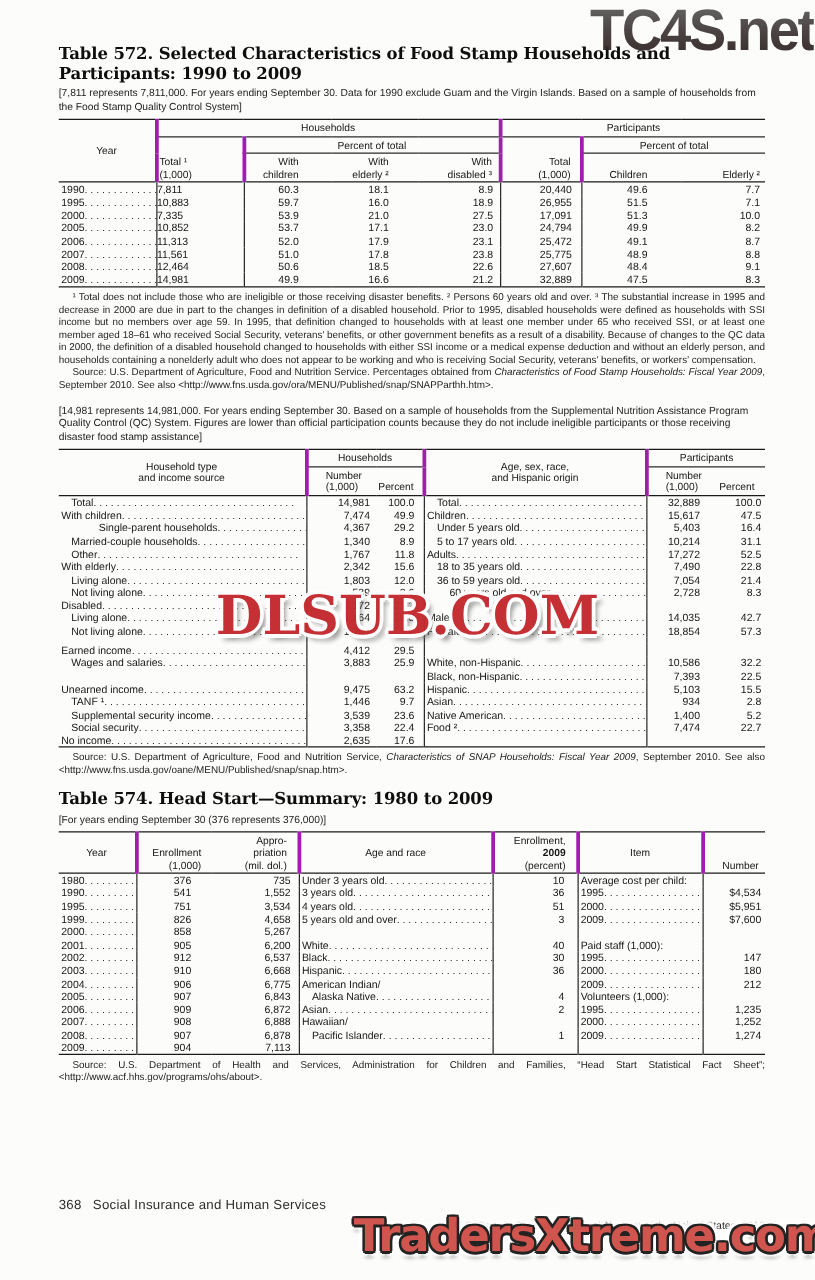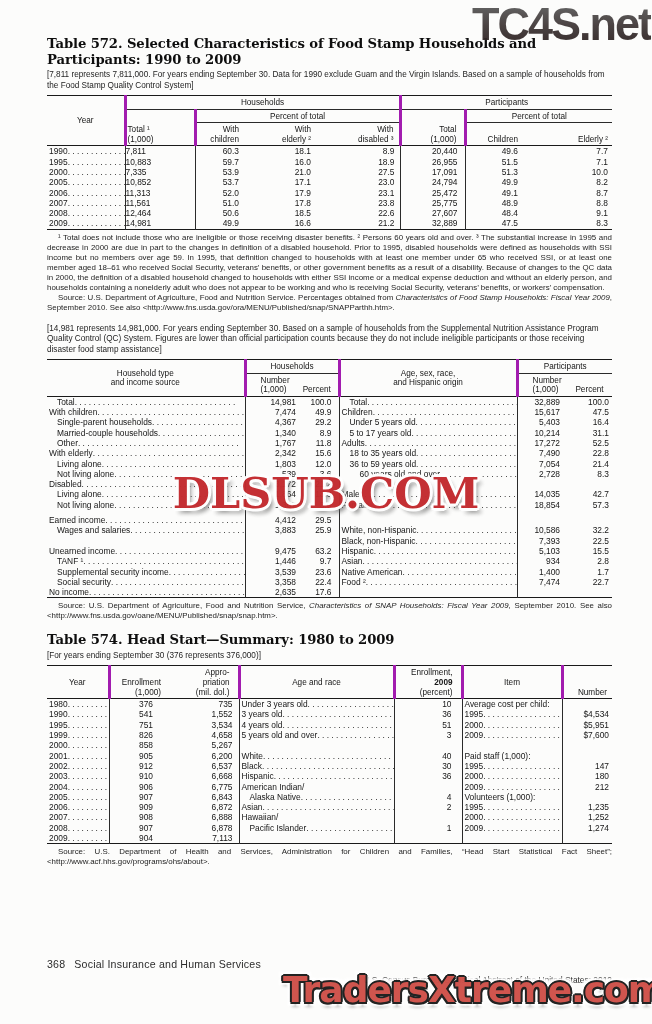--- a/index.html
+++ b/index.html
@@ -373,21 +373,21 @@
                 <span class="lt">Children</span>
                 <span class="ld"></span>
               </div>
             </td>
             <td>15,617</td>
             <td>47.5</td>
           </tr>
           <tr>
             <td class="lblcell">
               <div class="ldr">
-                <span class="lt" style="padding-left: 8px;">Single-parent households</span>
+                <span class="lt" style="padding-left: 8px; margin-left: 22px;">Single-parent households</span>
                 <span class="ld"></span>
               </div>
             </td>
             <td>4,367</td>
             <td>29.2</td>
             <td class="lblcell">
               <div class="ldr">
                 <span class="lt" style="padding-left: 8px;">Under 5 years old</span>
                 <span class="ld"></span>
               </div>
@@ -643,21 +643,21 @@
             </td>
             <td>3,539</td>
             <td>23.6</td>
             <td class="lblcell">
               <div class="ldr">
                 <span class="lt">Native American</span>
                 <span class="ld"></span>
               </div>
             </td>
             <td>1,400</td>
-            <td>1.7</td>
+            <td>5.2</td>
           </tr>
           <tr>
             <td class="lblcell">
               <div class="ldr">
                 <span class="lt" style="padding-left: 8px;">Social security</span>
                 <span class="ld"></span>
               </div>
             </td>
             <td>3,358</td>
             <td>22.4</td>

